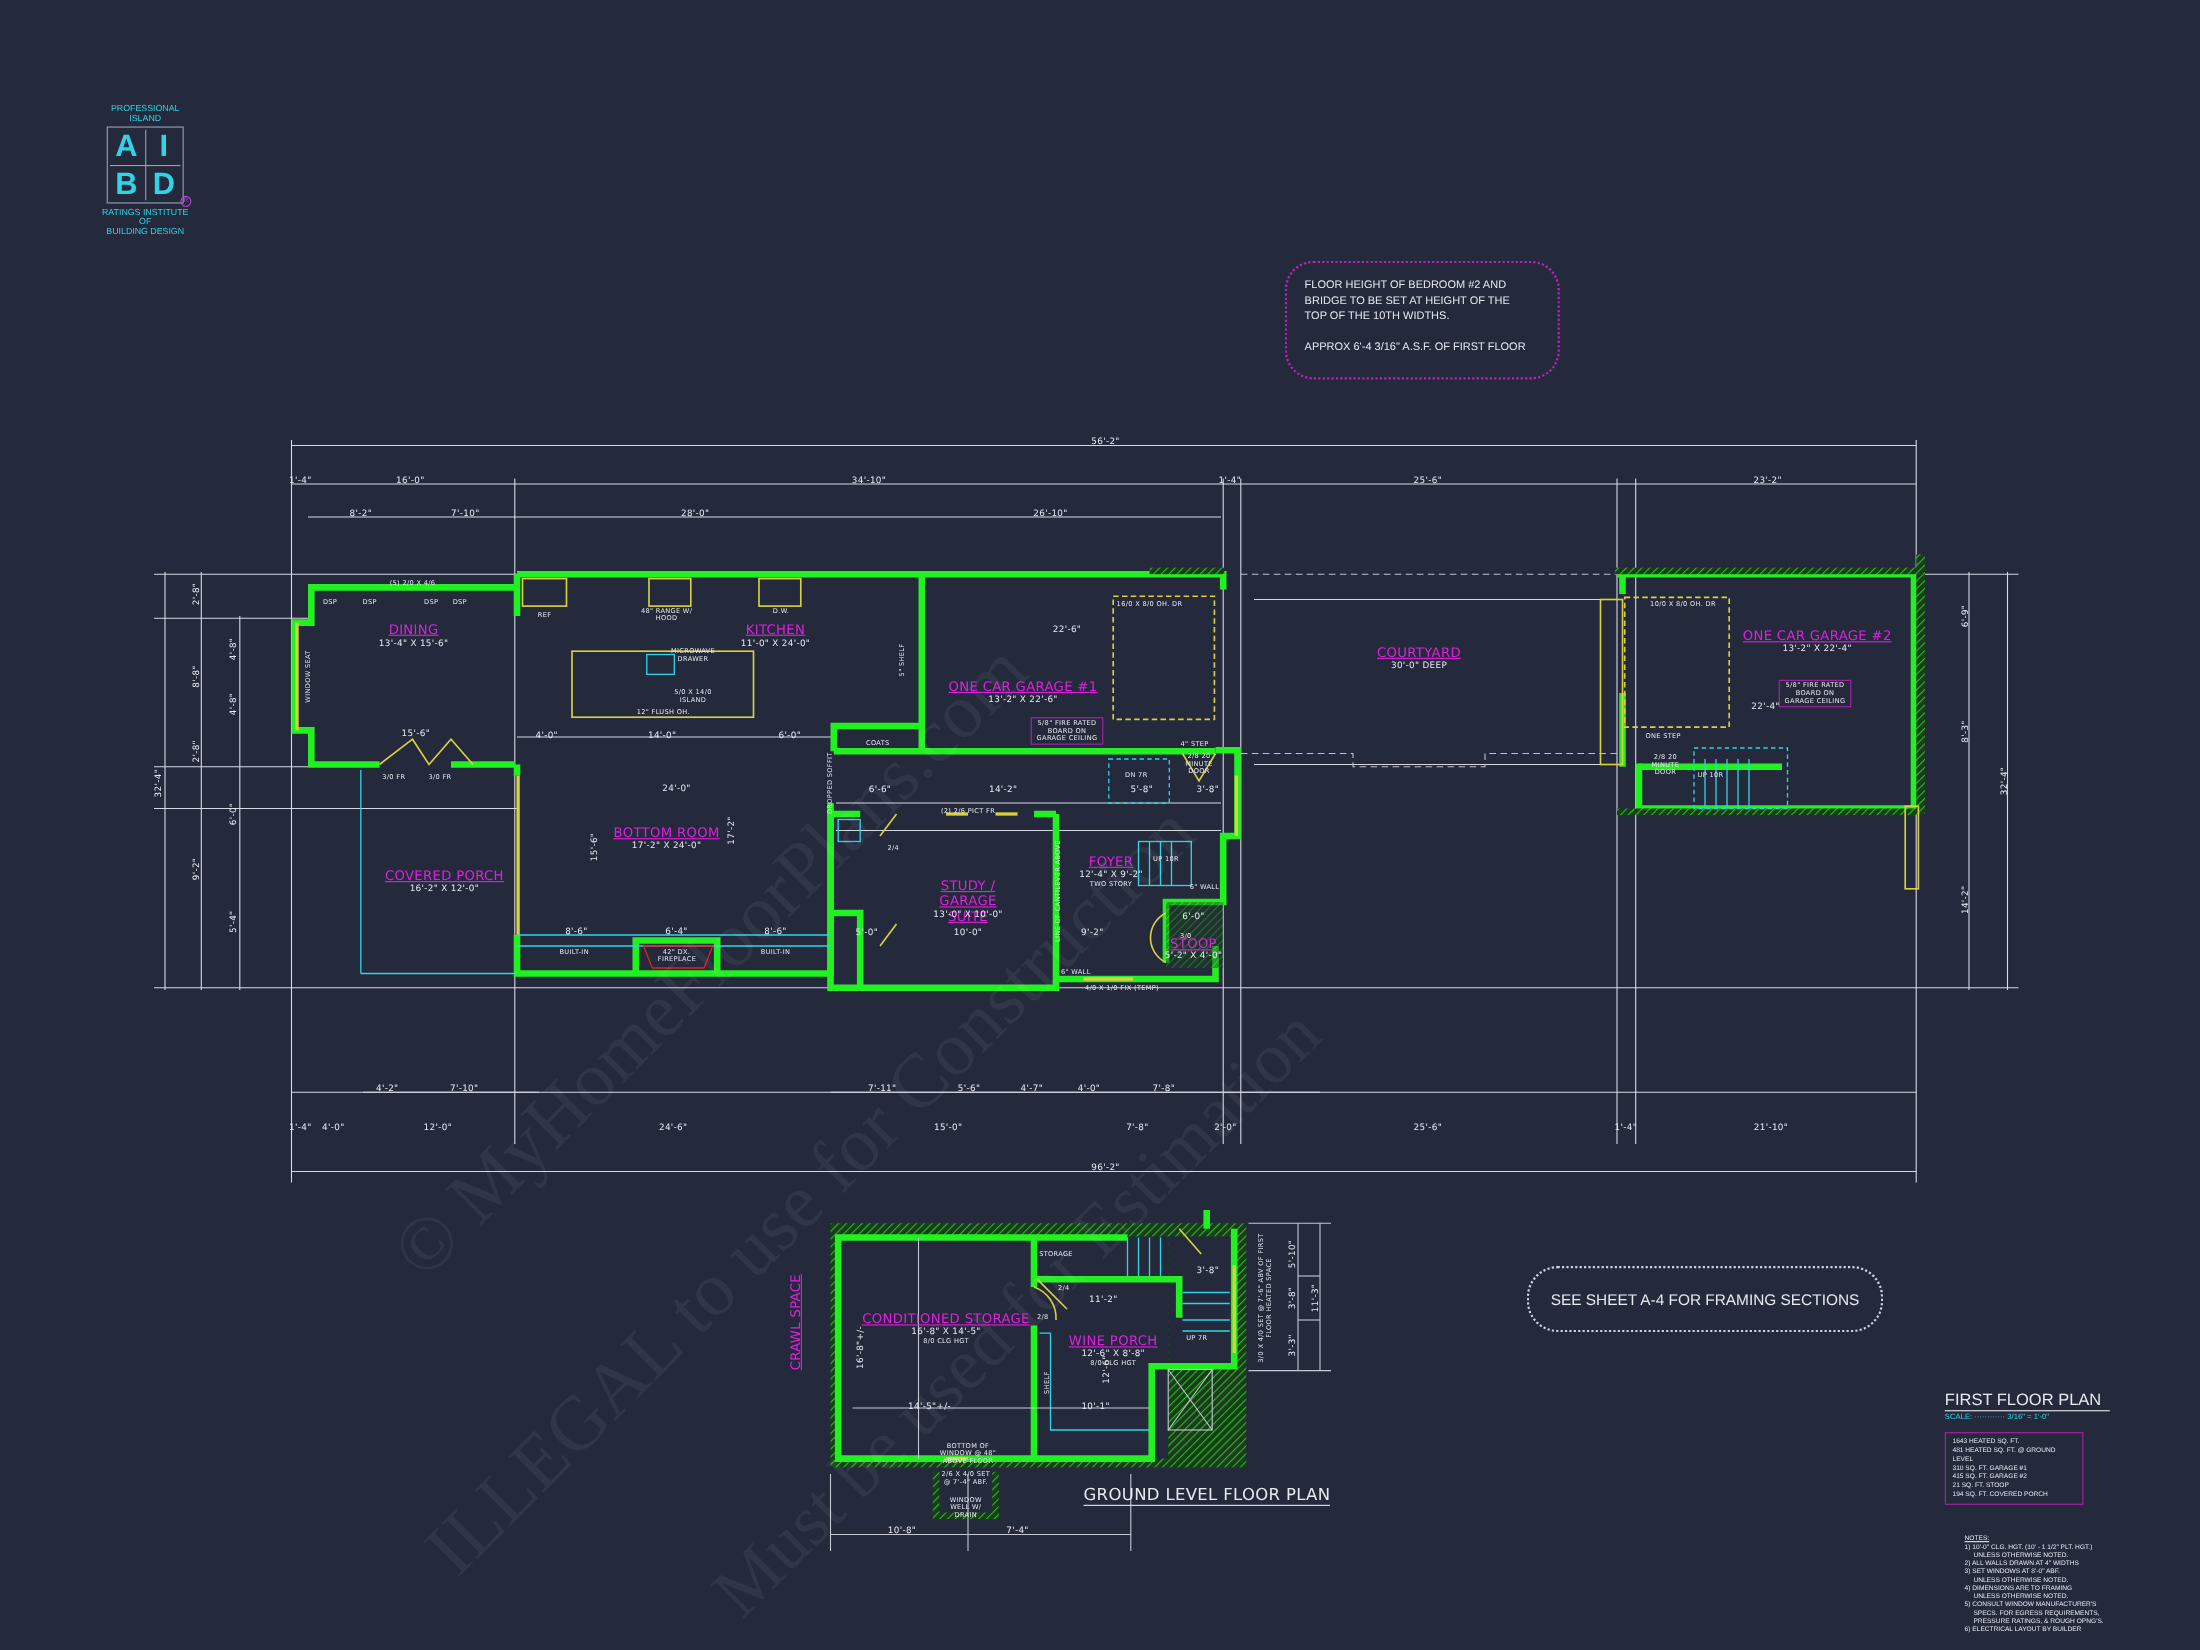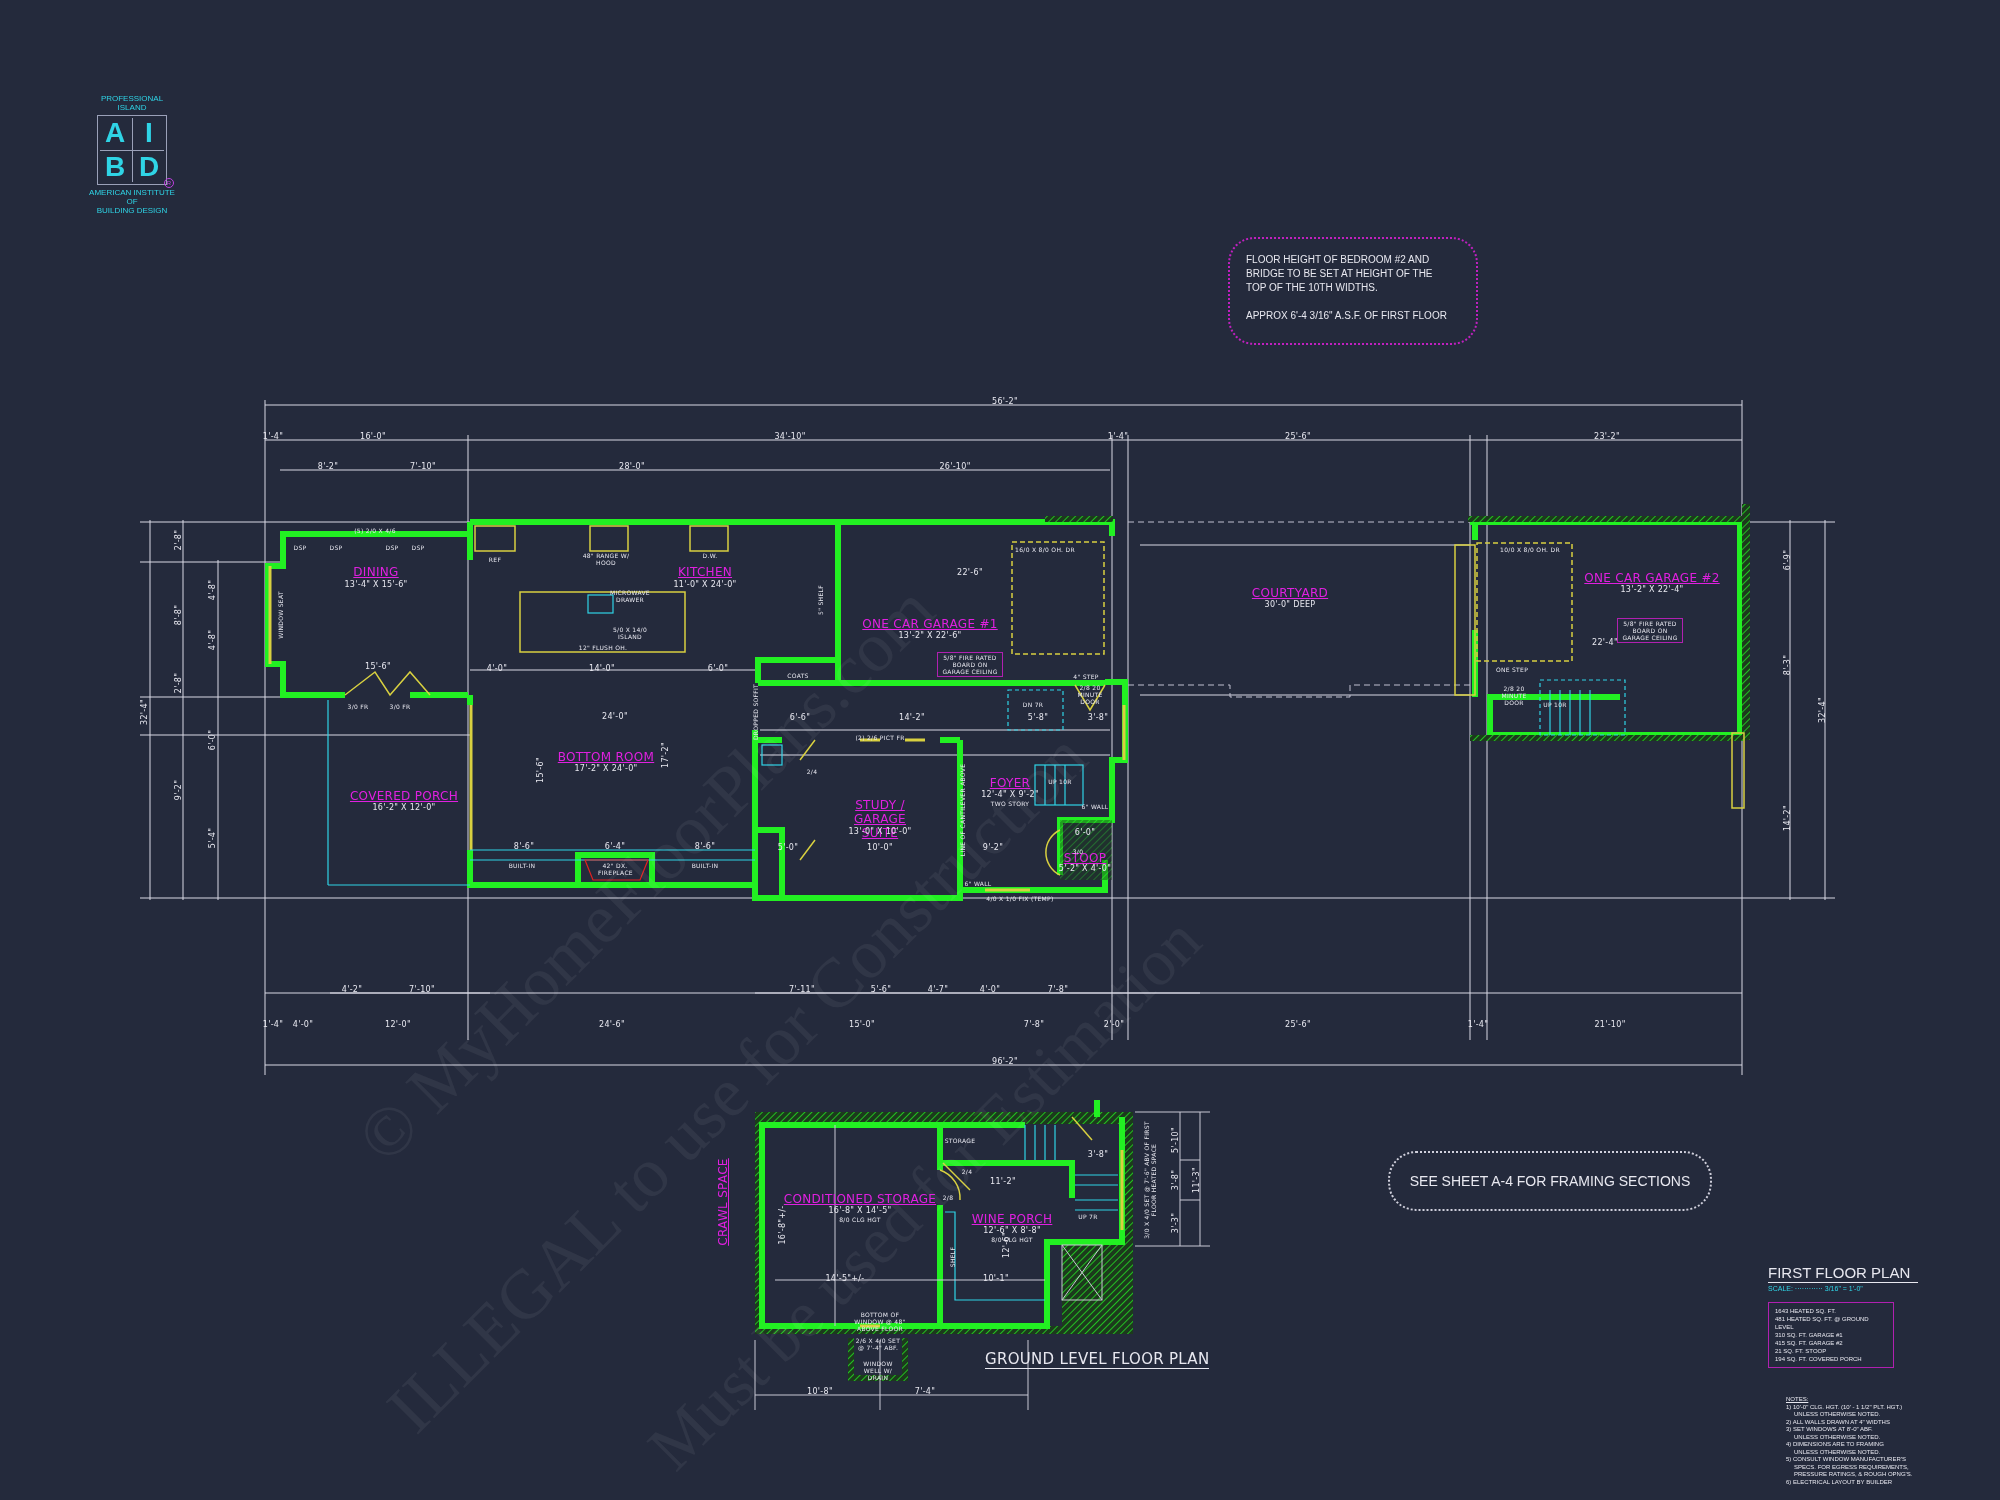--- a/index.html
+++ b/index.html
@@ -18,21 +18,21 @@
   #logo { left: 82px; top: 70px; width: 100px; text-align: center; color: #2fd4e6; }
   #logo .small { font-size: 8px; line-height: 9px; }
   #logo .grid { margin: 3px auto; width: 68px; height: 68px; border: 1.5px solid #9aa0b8; position: relative;
                 display: grid; grid-template-columns: 1fr 1fr; grid-template-rows: 1fr 1fr; }
   #logo .grid span { font-size: 28px; font-weight: bold; line-height: 34px; color: #2fd4e6; }
   #logo .grid::before { content: ""; position: absolute; left: 50%; top: 2px; bottom: 2px; border-left: 1px solid #9aa0b8; }
   #logo .grid::after { content: ""; position: absolute; top: 50%; left: 2px; right: 2px; border-top: 1px solid #9aa0b8; }
   #logo .reg { position: absolute; right: -8px; bottom: -4px; width: 8px; height: 8px; border-radius: 50%;
                border: 1px solid #c040e0; font-size: 6px; line-height: 8px; color: #c040e0; }
   
-  #floor-note { left: 1228px; top: 213px; width: 250px; height: 108px; border: 2px dotted #c020c0;
+  #floor-note { left: 1168px; top: 213px; width: 250px; height: 108px; border: 2px dotted #c020c0;
                 border-radius: 26px; padding: 14px 16px; box-sizing: border-box; }
   #floor-note div { font-size: 10px; line-height: 14px; color: #e8e8f0; }
   #framing-note { left: 1388px; top: 1127px; width: 320px; height: 56px; border: 2px dotted #d0d0dc;
                   border-radius: 28px; display: flex; align-items: center; justify-content: center;
                   font-size: 14px; color: #e8e8f0; }
   #title-block { left: 1768px; top: 1240px; width: 150px; }
   #title-block .ttl { font-size: 15px; color: #e8e8f0; border-bottom: 1px solid #e8e8f0; padding-bottom: 1px; }
   #title-block .scale { font-size: 7px; color: #2fd4e6; margin-top: 2px; }
   #areas { margin-top: 10px; border: 1.5px solid #b020b0; padding: 4px 6px; width: 112px; }
   #areas div { font-size: 6px; line-height: 8px; color: #e8e8f0; }
@@ -218,21 +218,21 @@
 <div id="logo" class="abs">
   <div class="small">PROFESSIONAL</div>
   <div class="small">ISLAND</div>
   <div class="grid">
     <span>A</span>
     <span>I</span>
     <span>B</span>
     <span>D</span>
     <div class="reg">R</div>
   </div>
-  <div class="small">AMERICAN INSTITUTE</div>
+  <div class="small">RATINGS INSTITUTE</div>
   <div class="small">OF</div>
   <div class="small">BUILDING DESIGN</div>
 </div>
 
 <div id="floor-note" class="abs">
   <div>FLOOR HEIGHT OF BEDROOM #2 AND</div>
   <div>BRIDGE TO BE SET AT HEIGHT OF THE</div>
   <div>TOP OF THE 10TH WIDTHS.</div>
   <div style="height:14px"></div>
   <div>APPROX 6'-4 3/16" A.S.F. OF FIRST FLOOR</div>

